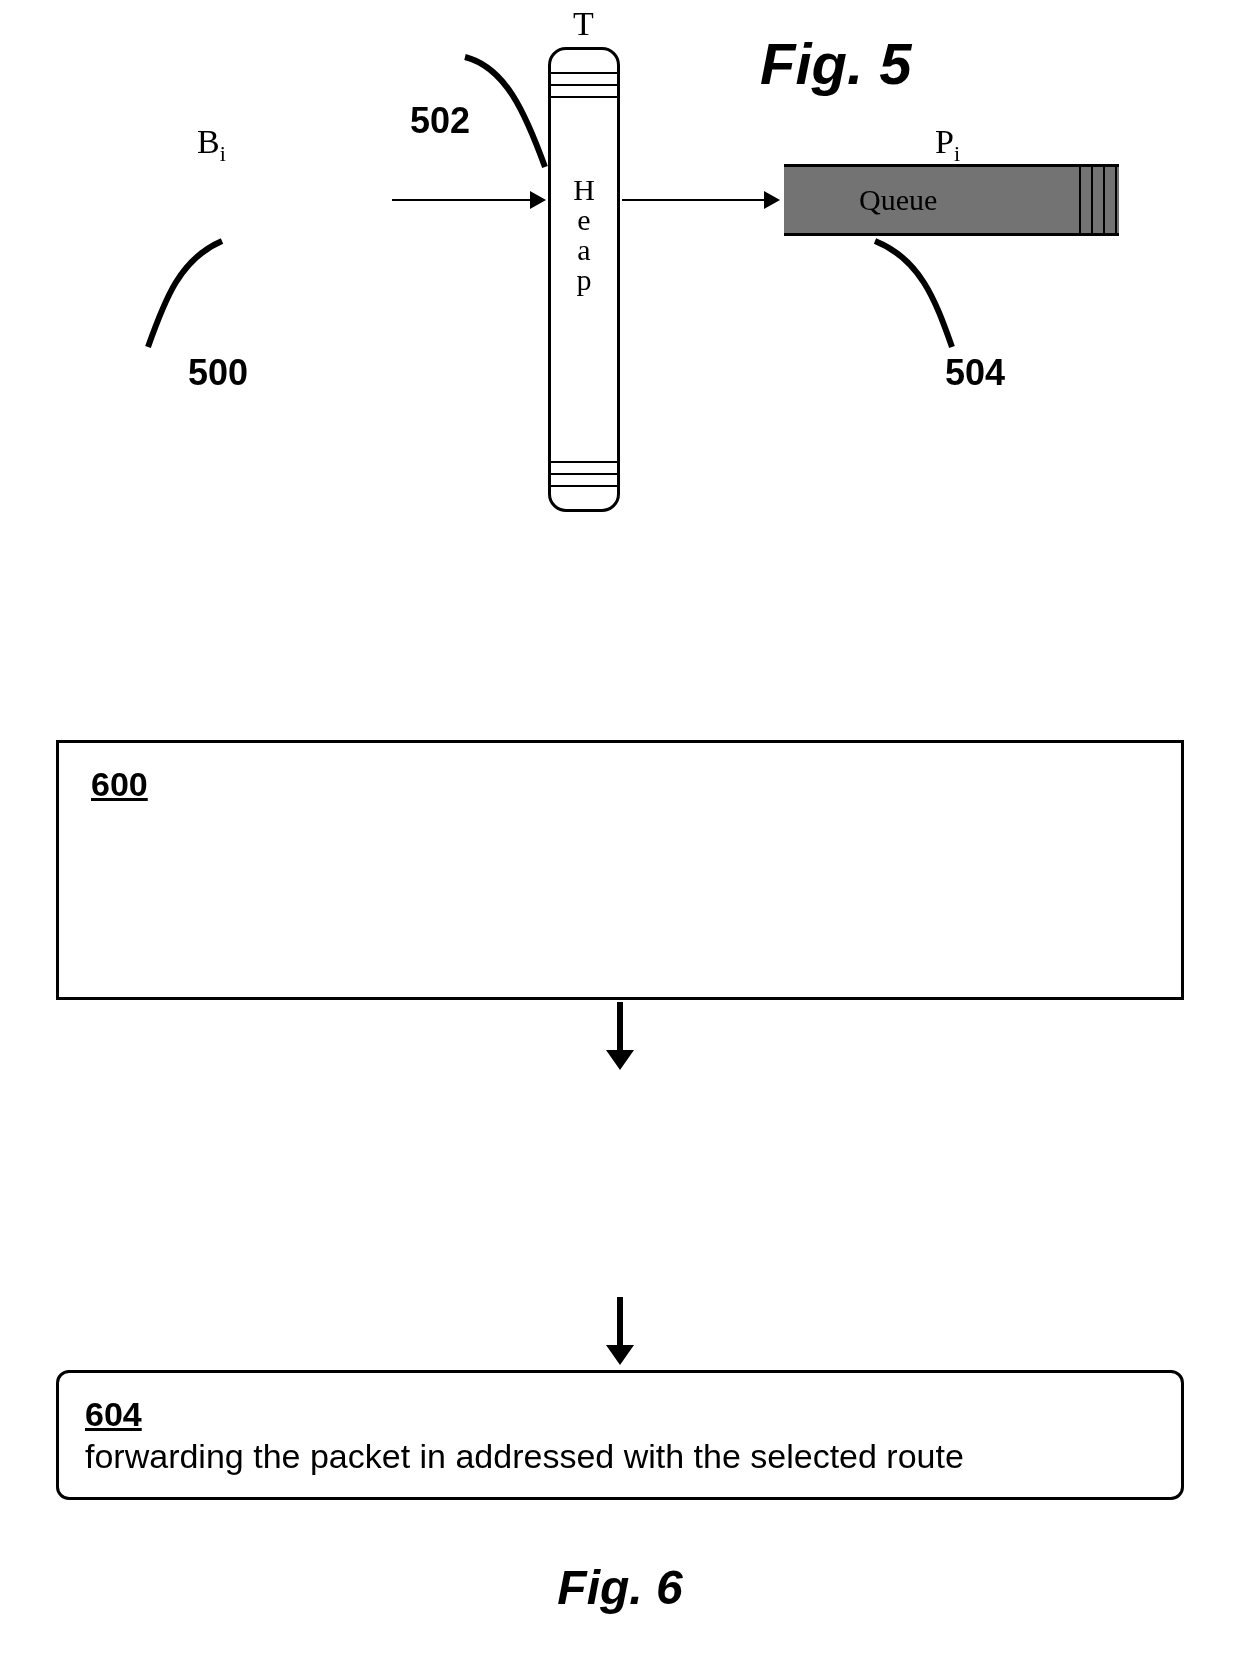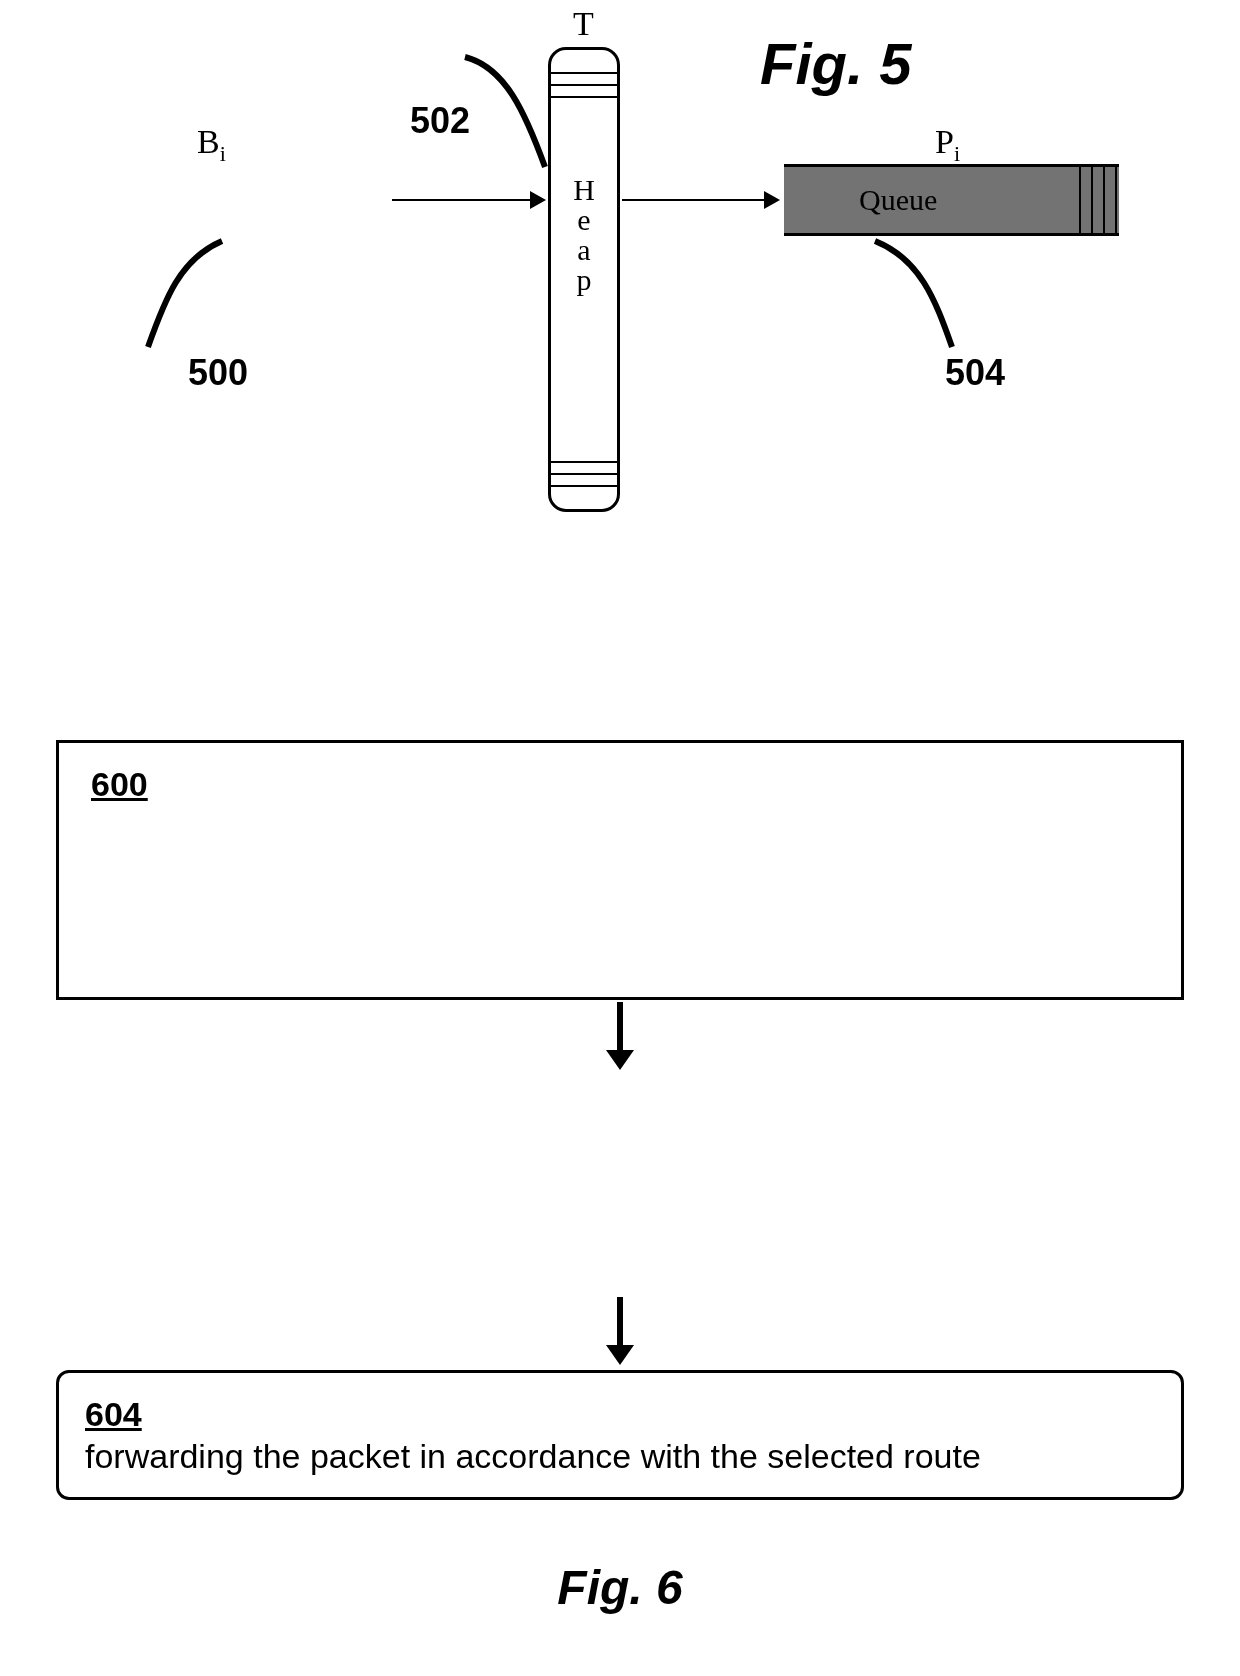--- a/index.html
+++ b/index.html
@@ -247,18 +247,18 @@
 
   <div class="flow-shaft" style="top:1002px; left:617px; height:50px;"></div>
   <div class="flow-arrowhead" style="top:1050px; left:606px;"></div>
 
 
   <div class="flow-shaft" style="top:1297px; left:617px; height:50px;"></div>
   <div class="flow-arrowhead" style="top:1345px; left:606px;"></div>
 
   <div class="flowbox" style="top:1370px; height:130px;border-radius:13px;">
     <span class="refnum">604</span><br>
-    <span>forwarding the packet in accordance with the selected route</span>
+    <span>forwarding the packet in addressed with the selected route</span>
   </div>
 
   <div class="fig6-title">Fig. 6</div>
 
 </div>
 
 </body></html>

